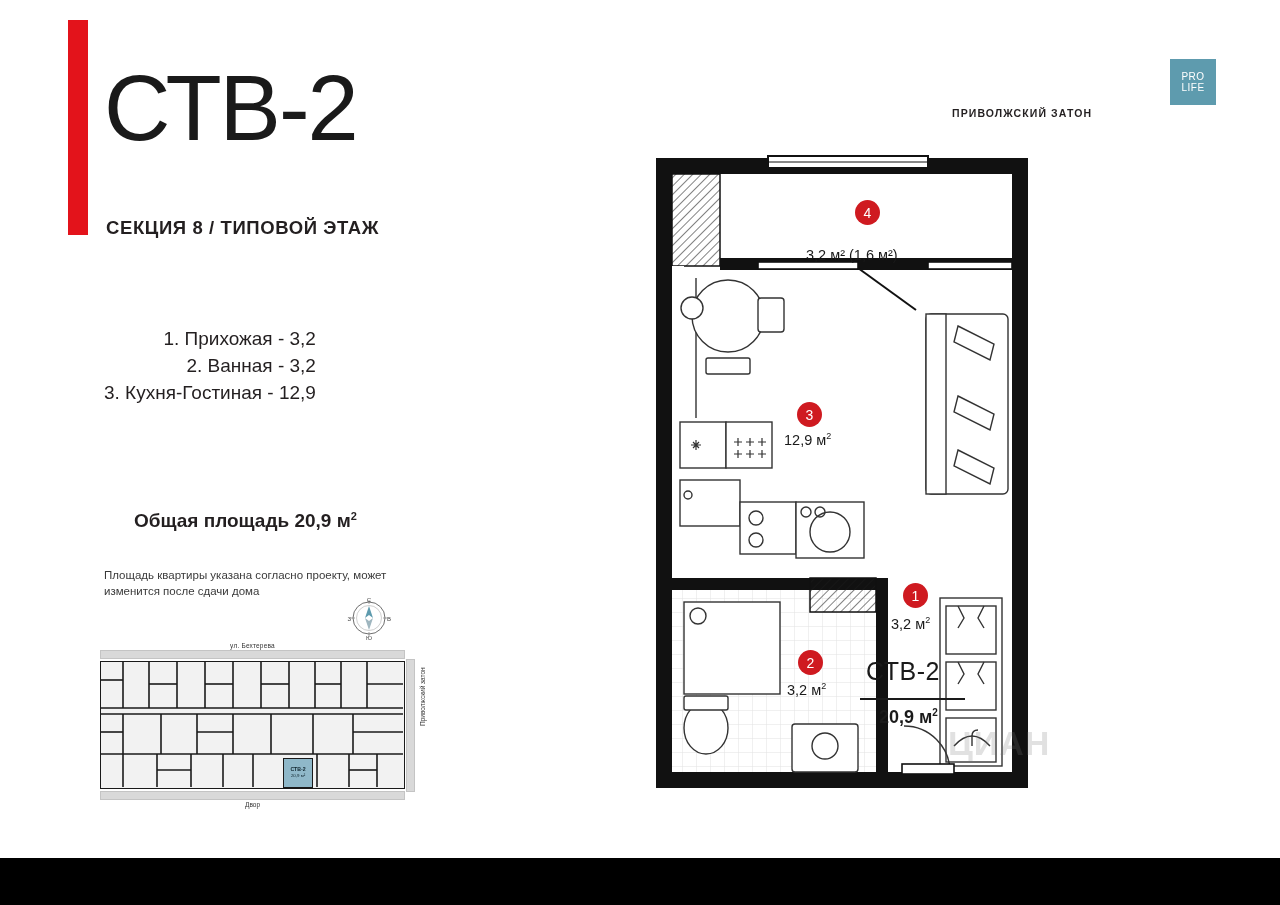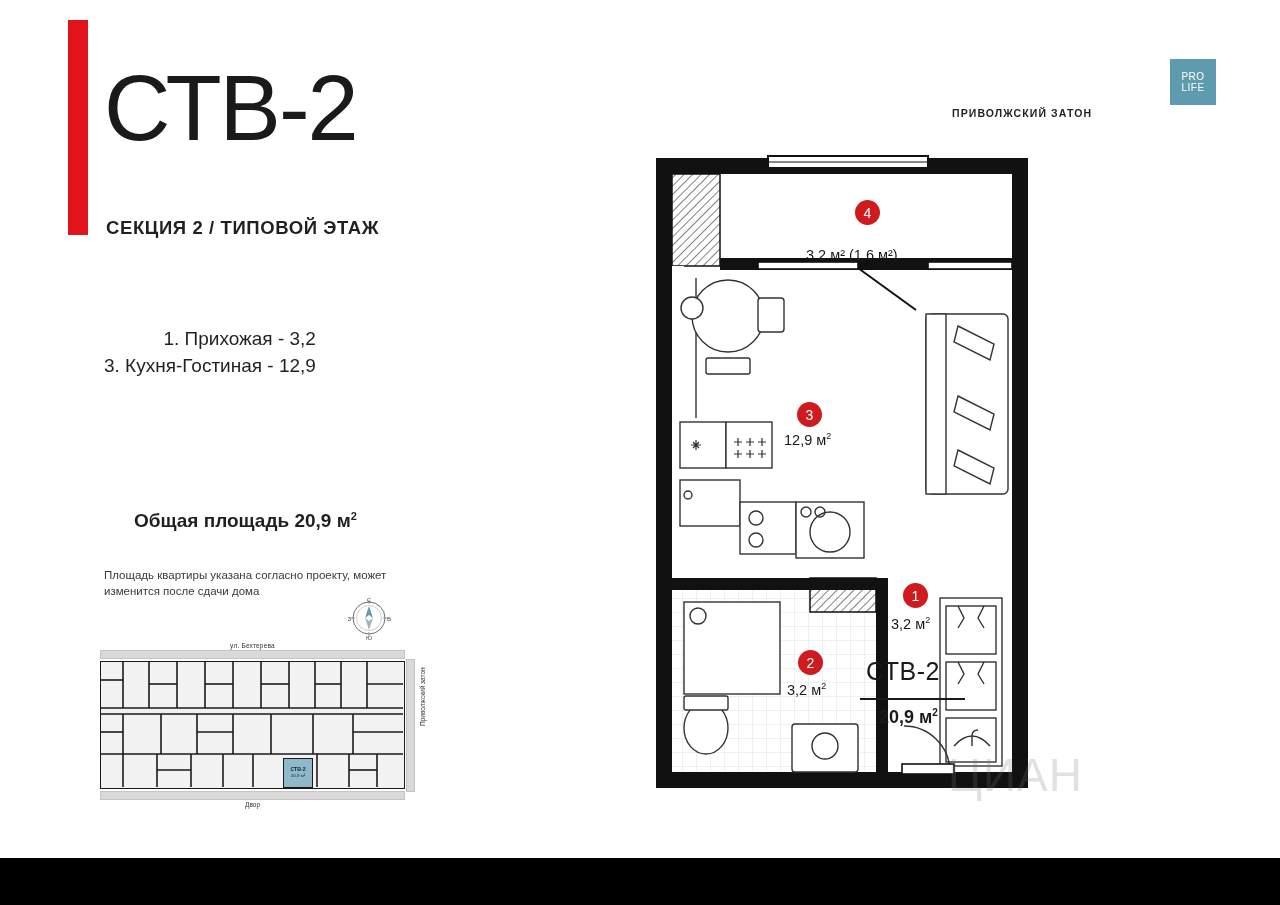--- a/index.html
+++ b/index.html
@@ -131,40 +131,41 @@
     background: #1a1a1a;
   }
   .unit-area {
     position: absolute; left: 879px; top: 707px;
     font-size: 18px; font-weight: 700; color: #1a1a1a;
   }
   .unit-area sup { font-size: 10px; }
 
   
   .watermark {
-    position: absolute; left: 948px; top: 748px;
-    font-size: 46px; font-weight: 400; color: rgba(120,120,120,.22);
+    position: absolute; left: 948px; top: 724px;
+    font-size: 34px; font-weight: 700; color: rgba(120,120,120,.22);
     letter-spacing: 1px;
   }
 
   
   .bottom-bar { position: absolute; left: 0; top: 858px; width: 1280px; height: 47px; background: #000; }
 </style>
 </head>
 <body>
 
 <div class="page">
 
   <div class="red-bar"></div>
 
   <div class="title">СТВ-2</div>
-  <div class="subtitle">СЕКЦИЯ 2 / ТИПОВОЙ ЭТАЖ</div>
+  <div class="subtitle">СЕКЦИЯ 8 / ТИПОВОЙ ЭТАЖ</div>
 
   <div class="room-list">
     <div>1. Прихожая - 3,2</div>
+    <div>2. Ванная - 3,2</div>
     <div>3. Кухня-Гостиная - 12,9</div>
   </div>
 
   <div class="total-area">
     <span>Общая площадь 20,9 м</span><sup>2</sup>
   </div>
 
   <div class="note">Площадь квартиры указана согласно проекту, может изменится после сдачи дома</div>
 
   <div class="compass">

